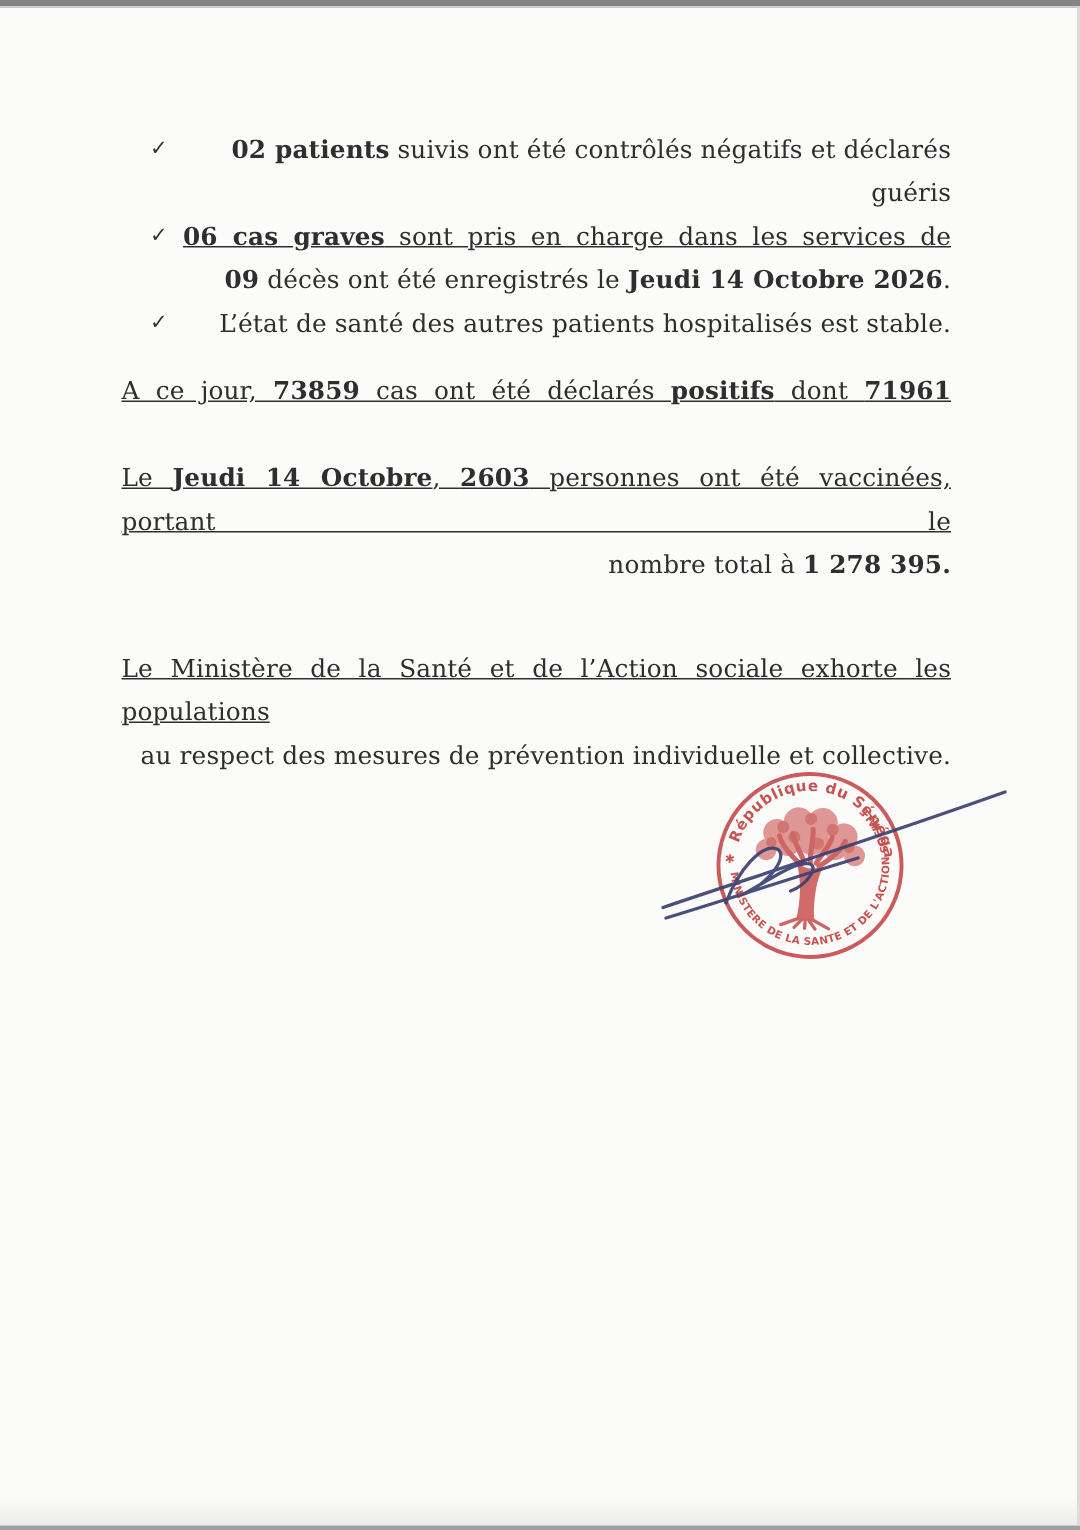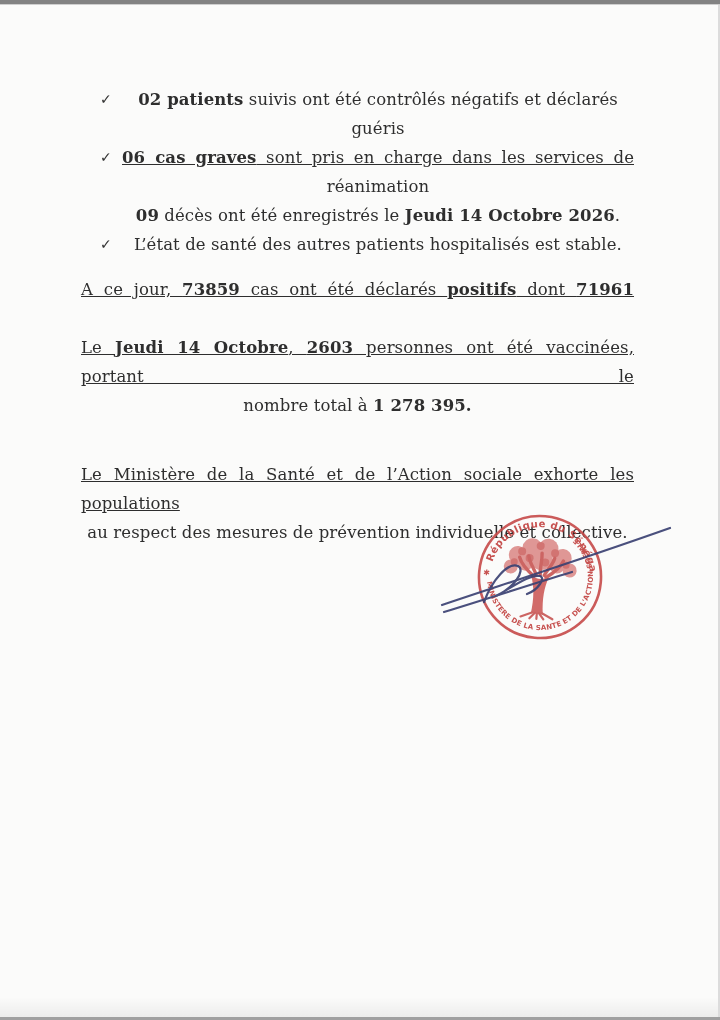--- a/index.html
+++ b/index.html
@@ -33,21 +33,21 @@
     position:absolute;left:81px;top:85px;width:553px;
     font-size:16.5px;line-height:29px;letter-spacing:0.1px;
   }
   .bullet{display:flex;align-items:flex-start;}
   .marker{
     width:22px;margin-left:19px;flex:0 0 22px;
     font-family:"DejaVu Sans", sans-serif;
     font-size:14px;line-height:29px;color:#333;
   }
   .bl-content{flex:1;min-width:0;}
-  .line{text-align:center;}
+  .line{text-align:right;}
   .line.jst{text-align:justify;text-align-last:justify;text-decoration:underline;}
   .para{margin:0;}
   .p1{margin-top:16px;}
   .p2{margin-top:29px;}
   .p3{margin-top:40px;}
   b{font-weight:700;}
   .seal-area{position:absolute;left:430px;top:500px;width:260px;height:160px;}
   .seal-area svg{display:block;}
 </style>
 </head>
@@ -62,21 +62,20 @@
       <div class="marker">✓</div>
       <div class="bl-content">
           <div class="line"><b>02 patients</b><span> suivis ont été contrôlés négatifs et déclarés guéris</span></div>
         </div>
     </div>
 
     <div class="bullet">
       <div class="marker">✓</div>
       <div class="bl-content">
           <div class="line jst"><b>06 cas graves</b><span> sont pris en charge dans les services de</span></div>
-          <div class="line"><span>réanimation</span></div>
         </div>
     </div>
 
     <div class="bullet">
       <div class="marker"></div>
       <div class="bl-content">
           <div class="line"><b>09</b><span> décès ont été enregistrés le </span><b>Jeudi 14 Octobre 2026</b><span>.</span></div>
         </div>
     </div>
 

